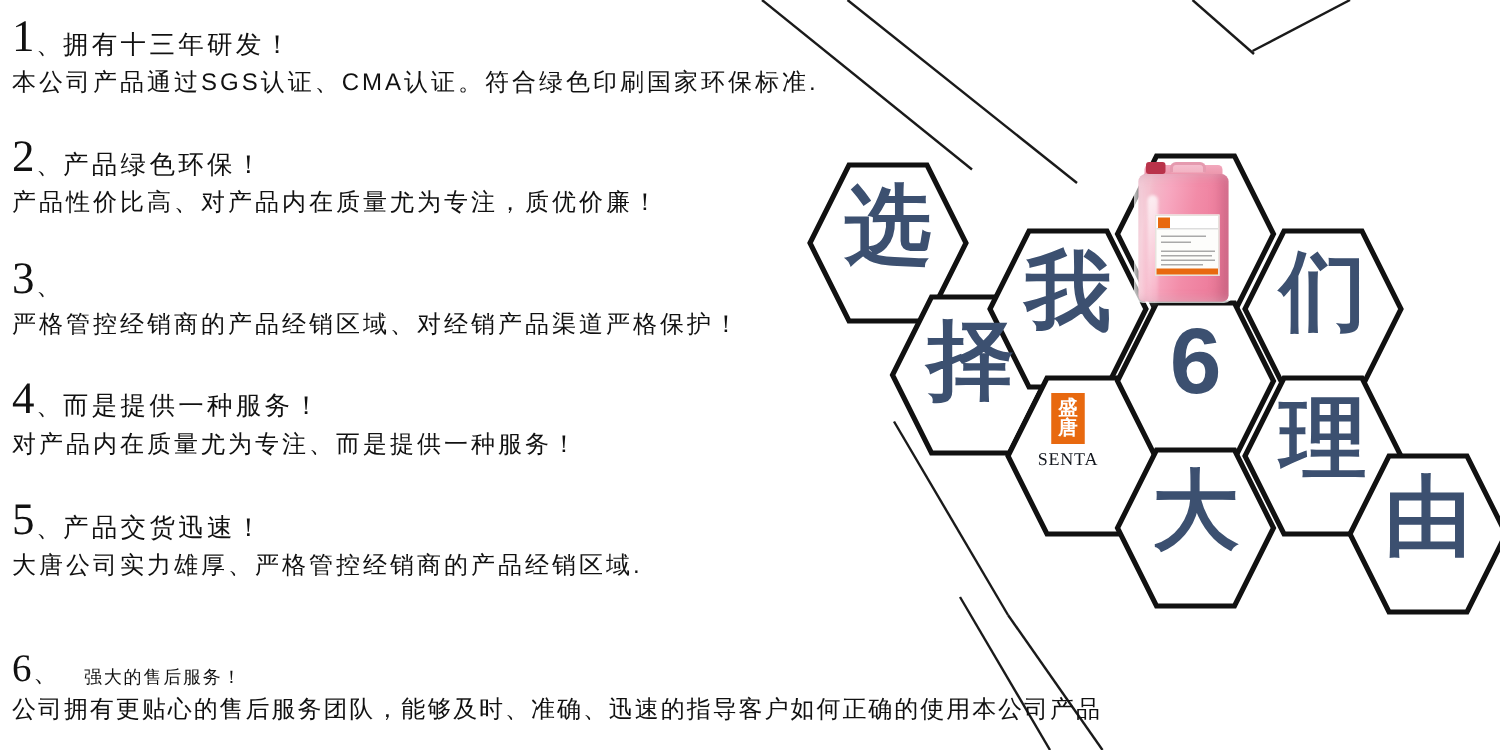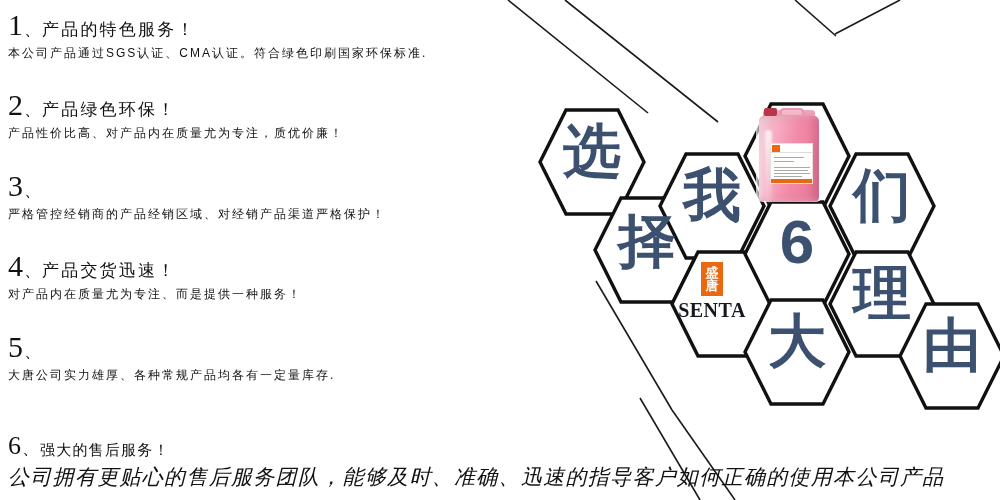--- a/index.html
+++ b/index.html
@@ -29,33 +29,33 @@
     letter-spacing:0px;
   }
   .reason-comma {
     font-size:17px; color:#111; padding:0 1px 2px 1px; letter-spacing:0;
   }
   .reason-title {
     font-size:17px; color:#111; letter-spacing:2.2px; padding-bottom:2px;
     font-weight:400;
   }
   .reason-desc {
-    font-size:12px; color:#111; letter-spacing:2.0px; white-space:nowrap;
+    font-size:16px; color:#111; letter-spacing:2.0px; white-space:nowrap;
     margin-top:6px; line-height:1.2;
   }
 
   .r1 { top:11px; }
   .r2 { top:91px; }
   .r3 { top:172px; }
   .r4 { top:252px; }
   .r5 { top:333px; }
   .r6 { top:434px; }
   .r6 .reason-num { font-size:26px; }
-  .r6 .reason-title { font-size:15px; letter-spacing:1.2px; }
-  .r6 .reason-desc { font-size:21px; letter-spacing:1.3px; margin-top:5px;font-style:italic;}
+  .r6 .reason-title { font-size:12px; letter-spacing:1.2px;margin-left:16px; }
+  .r6 .reason-desc { font-size:16px; letter-spacing:1.3px; margin-top:5px;}
 
   
   #hexwrap { position:absolute; left:0; top:0; width:1000px; height:500px; z-index:3; }
 
   .hexlabel {
     position:absolute; z-index:5;
     color:#3c5070;
     font-weight:bold;
     font-family:"Liberation Sans","DejaVu Sans",sans-serif;
     text-align:center;
@@ -129,21 +129,21 @@
     border:1px solid #e8690f;
     display:flex; flex-direction:column; align-items:center; justify-content:center;
     color:#ffffff; line-height:1.02;
   }
   #senta-mark span {
     font-size:13px; font-weight:bold; display:block;
     font-family:"DejaVu Sans","Liberation Sans",sans-serif;
   }
   #senta-word {
     margin-top:3px; font-family:"Liberation Serif","DejaVu Serif",serif;
-    font-size:20px; color:#14181f; letter-spacing:0.5px; font-weight:700;
+    font-size:12px; color:#14181f; letter-spacing:0.5px; font-weight:400;
   }
 </style>
 </head>
 <body>
 
 <svg id="deco-lines" viewBox="0 0 1000 500" width="1000" height="500">
   <g stroke="#1a1a1a" stroke-width="1.6" fill="none">
     <line x1="508" y1="0" x2="648" y2="113"></line>
     <line x1="565" y1="0" x2="718" y2="122"></line>
     <line x1="795" y1="0" x2="836" y2="36"></line>
@@ -214,21 +214,21 @@
   </div>
   <div id="senta-word">SENTA</div>
 </div>
 
 <div id="reasons">
 
   <div class="reason r1">
     <div class="reason-head">
       <span class="reason-num">1</span>
       <span class="reason-comma">、</span>
-      <span class="reason-title">产品的特色服务！</span>
+      <span class="reason-title">拥有十三年研发！</span>
     </div>
     <div class="reason-desc">本公司产品通过SGS认证、CMA认证。符合绿色印刷国家环保标准.</div>
   </div>
 
   <div class="reason r2">
     <div class="reason-head">
       <span class="reason-num">2</span>
       <span class="reason-comma">、</span>
       <span class="reason-title">产品绿色环保！</span>
     </div>
@@ -240,31 +240,32 @@
       <span class="reason-num">3</span>
       <span class="reason-comma">、</span>
     </div>
     <div class="reason-desc">严格管控经销商的产品经销区域、对经销产品渠道严格保护！</div>
   </div>
 
   <div class="reason r4">
     <div class="reason-head">
       <span class="reason-num">4</span>
       <span class="reason-comma">、</span>
+      <span class="reason-title">而是提供一种服务！</span>
+    </div>
+    <div class="reason-desc">对产品内在质量尤为专注、而是提供一种服务！</div>
+  </div>
+
+  <div class="reason r5">
+    <div class="reason-head">
+      <span class="reason-num">5</span>
+      <span class="reason-comma">、</span>
       <span class="reason-title">产品交货迅速！</span>
     </div>
-    <div class="reason-desc">对产品内在质量尤为专注、而是提供一种服务！</div>
-  </div>
-
-  <div class="reason r5">
-    <div class="reason-head">
-      <span class="reason-num">5</span>
-      <span class="reason-comma">、</span>
-    </div>
-    <div class="reason-desc">大唐公司实力雄厚、各种常规产品均各有一定量库存.</div>
+    <div class="reason-desc">大唐公司实力雄厚、严格管控经销商的产品经销区域.</div>
   </div>
 
   <div class="reason r6">
     <div class="reason-head">
       <span class="reason-num">6</span>
       <span class="reason-comma">、</span>
       <span class="reason-title">强大的售后服务！</span>
     </div>
     <div class="reason-desc">公司拥有更贴心的售后服务团队，能够及时、准确、迅速的指导客户如何正确的使用本公司产品</div>
   </div>

